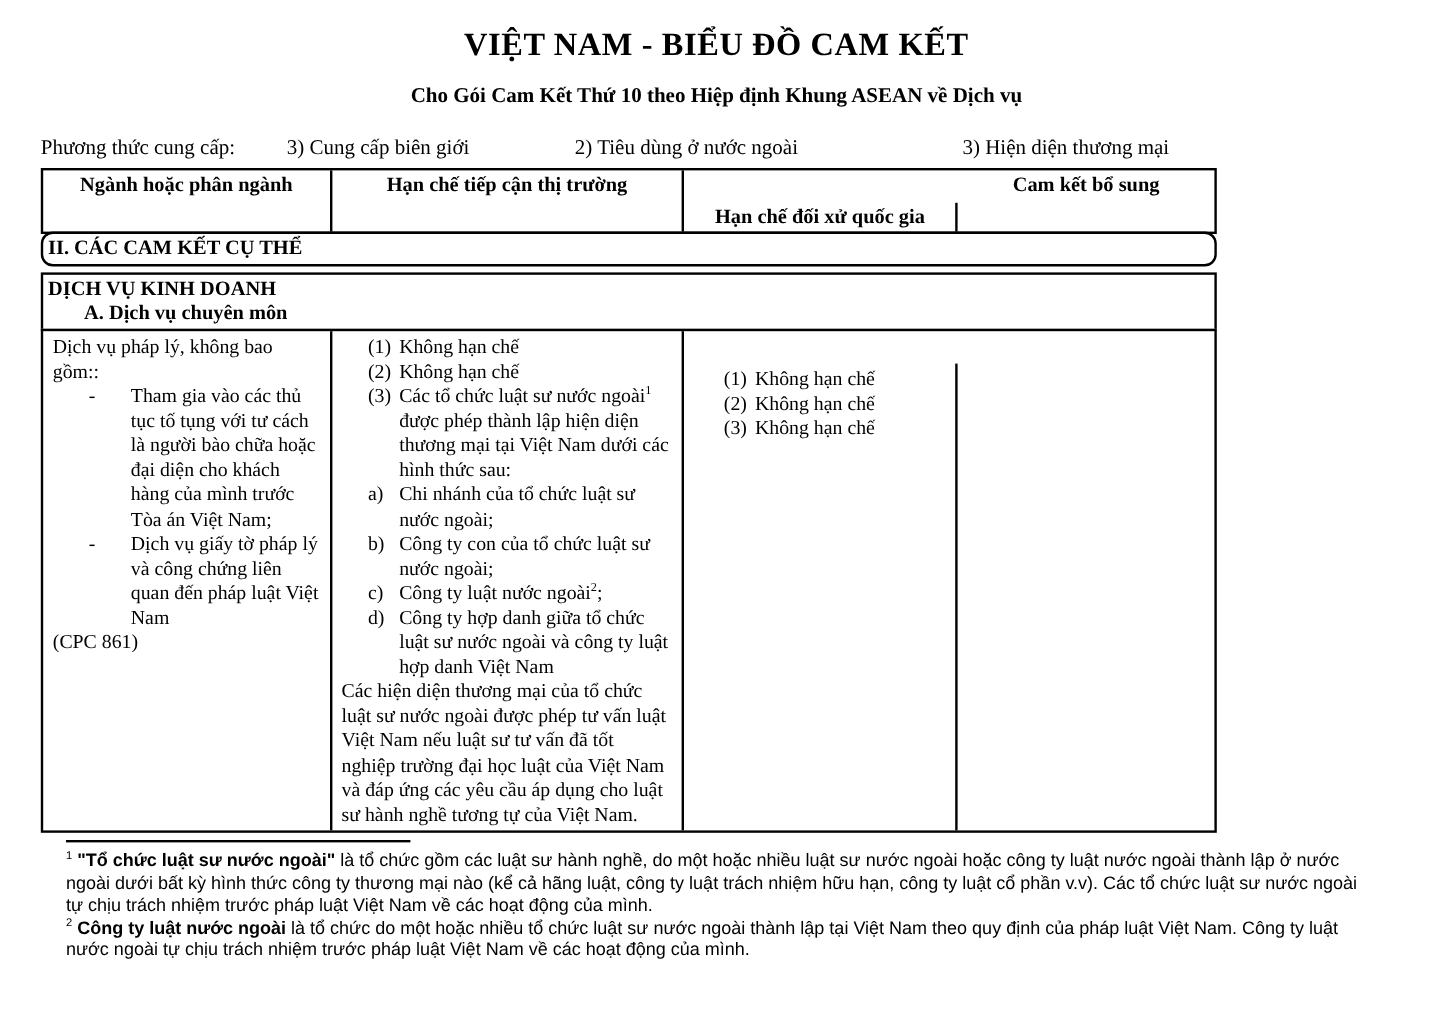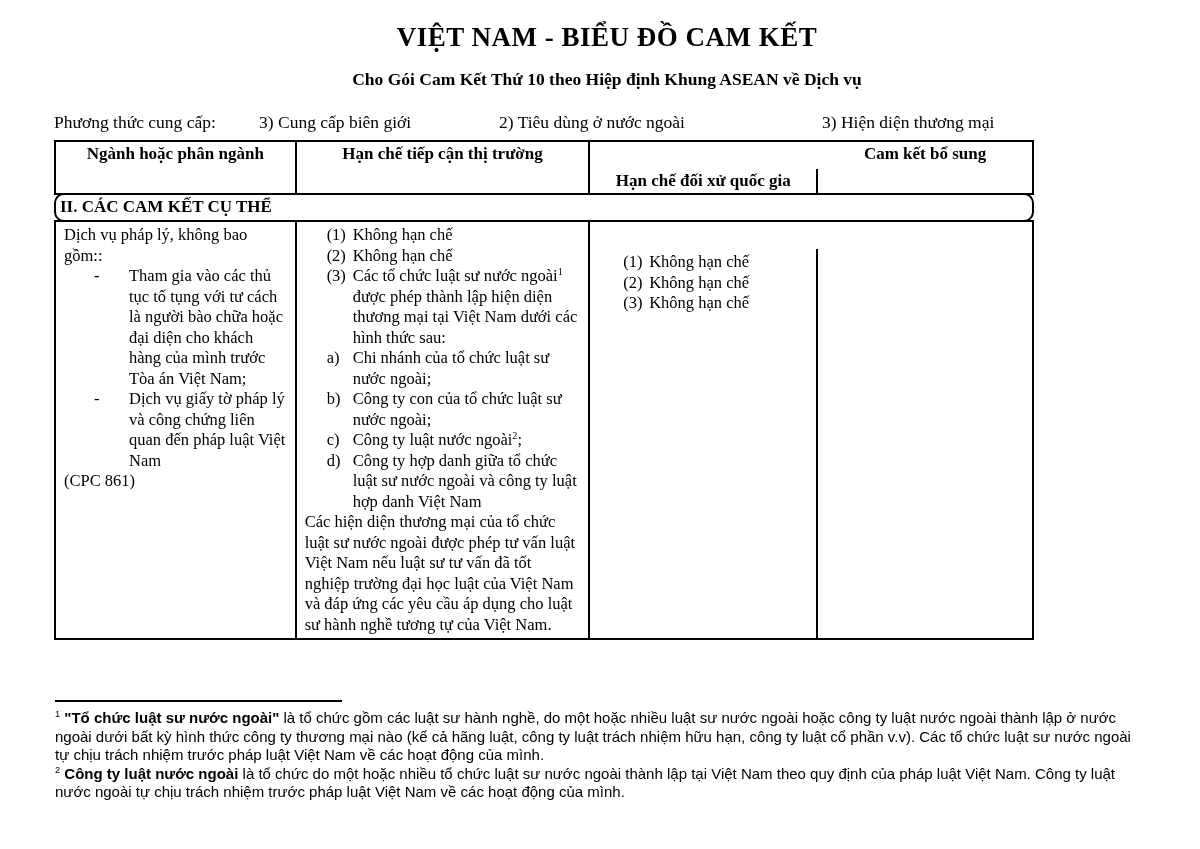--- a/index.html
+++ b/index.html
@@ -4,21 +4,21 @@
 <style>
   * { box-sizing: border-box; margin: 0; padding: 0; }
   html, body { background: #fff; }
   body {
     width: 1200px; height: 849px;
     font-family: "Liberation Serif", serif;
     color: #000;
     position: relative;
     overflow: hidden;
   }
-  .page { padding: 16px 40px 0 54px; }
+  .page { padding: 16px 40px 0 34px; }
 
   .doc-title {
     text-align: center;
     font-weight: bold;
     font-size: 27px;
     margin-top: 6px;
     letter-spacing: 0.5px;
   }
   .doc-subtitle {
     text-align: center;
@@ -128,20 +128,24 @@
 
     <div class="t-row header">
       <div class="hcell c1">Ngành hoặc phân ngành</div>
       <div class="hcell c2">Hạn chế tiếp cận thị trường</div>
       <div class="hcell c3">Hạn chế đối xử quốc gia</div>
       <div class="hcell c4">Cam kết bổ sung</div>
     </div>
 
     <div class="t-row section-a">II. CÁC CAM KẾT CỤ THỂ</div>
 
+    <div class="t-row section-b">
+      <div>DỊCH VỤ KINH DOANH</div>
+      <div class="sub-line">A. Dịch vụ chuyên môn</div>
+    </div>
 
     <div class="t-row content">
 
       <div class="cell c1">
         <div>Dịch vụ pháp lý, không bao gồm::</div>
         <div class="dash-item">
           <span class="dash">-</span>
           <span class="txt">Tham gia vào các thủ tục tố tụng với tư cách là người bào chữa hoặc đại diện cho khách hàng của mình trước Tòa án Việt Nam;</span>
         </div>
         <div class="dash-item">

